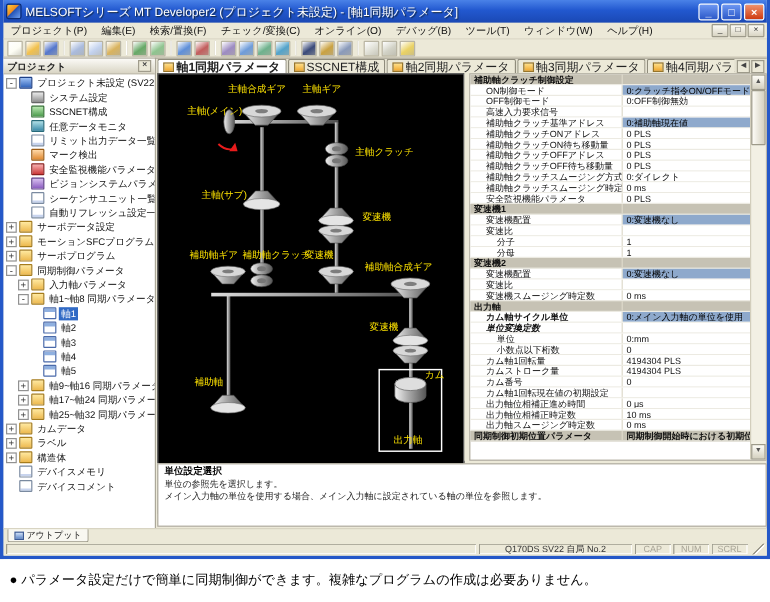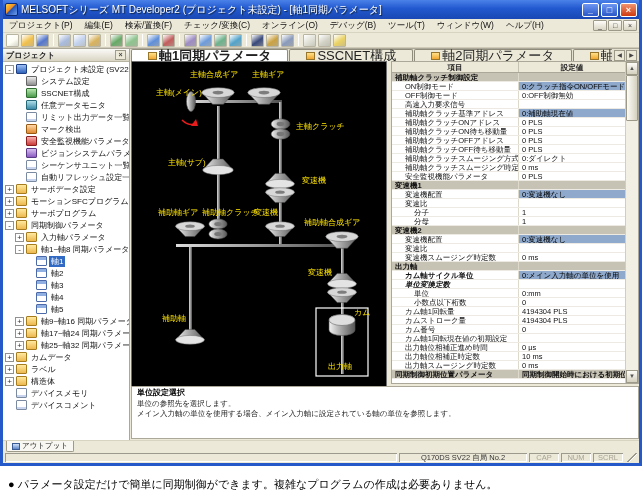--- a/index.html
+++ b/index.html
@@ -56,22 +56,22 @@
 .ti.mark{background:linear-gradient(#ffd9a8,#e08830);border:1px solid #9a5a12}
 .ti.safety{background:linear-gradient(#f8b0b0,#cc3a3a);border:1px solid #8a1e1e}
 .ti.vision{background:linear-gradient(#d8c0f0,#8a5ac0);border:1px solid #5a3a86}
 .ti.axis{background:#fff;border:1px solid #4a6aaa;box-shadow:inset 0 3px 0 #8fb0e0}
 .tree-label{padding:0 2px;overflow:hidden}
 .tree-row.sel .tree-label{background:#316ac5;color:#fff}
 
 .tabbar{position:absolute;top:48px;left:127px;width:509px;height:13px;display:flex;align-items:flex-end;
   background:#e4e1d0;border-top:1px solid #aca899;padding-left:1px}
 .dtabs{display:flex;flex:1;overflow:hidden;height:12px}
-.dtab{display:inline-flex;flex:none;align-items:center;gap:2px;height:12px;padding:0 16px;
-  border:1px solid #8f8c7c;border-bottom:none;background:#ece9d8;font-size:13px;color:#222;
+.dtab{display:inline-flex;flex:none;align-items:center;gap:2px;height:12px;padding:0 4px;
+  border:1px solid #8f8c7c;border-bottom:none;background:#ece9d8;font-size:10px;color:#222;
   border-radius:2px 2px 0 0;margin-right:1px;white-space:nowrap}
 .dtab.active{background:#fff;font-weight:bold}
 .dtab-icon{width:9px;height:8px;background:linear-gradient(#ffe089,#f0a830);border:1px solid #97752a}
 .tab-scroll{display:flex;flex:none;align-items:center;gap:1px;padding:0 2px}
 .tsc{width:11px;height:11px;background:#ece9d8;border:1px solid #9d9a8a;font-size:6px;line-height:9px;
   text-align:center;color:#444}
 
 .canvas{position:absolute;top:61px;left:128px;width:256px;height:367px;background:#000;
   border:1px solid #6e6e6e;overflow:hidden}
 .dlbl{position:absolute;color:#ffe400;font-size:8px;line-height:9px;white-space:nowrap}
@@ -491,24 +491,20 @@
     <span class="dlbl" style="left:172px;top:156px">補助軸合成ギア</span>
     <span class="dlbl" style="left:176px;top:206px">変速機</span>
     <span class="dlbl" style="left:30px;top:252px">補助軸</span>
     <span class="dlbl" style="left:222px;top:246px">カム</span>
     <span class="dlbl" style="left:196px;top:300px">出力軸</span>
   </div>
 
   <div class="splitter"></div>
 
   <div class="settings">
-    <div class="shead">
-      <div class="shcell item">項目</div>
-      <div class="shcell value">設定値</div>
-    </div>
     <div class="srows">
 
         <div class="srow section">
           <div class="scell item" style="--ind: 0;">補助軸クラッチ制御設定</div>
           <div class="scell value"></div>
         </div>
 
         <div class="srow">
           <div class="scell item" style="--ind: 1;">ON制御モード</div>
           <div class="scell value vsel">0:クラッチ指令ON/OFFモード</div>

